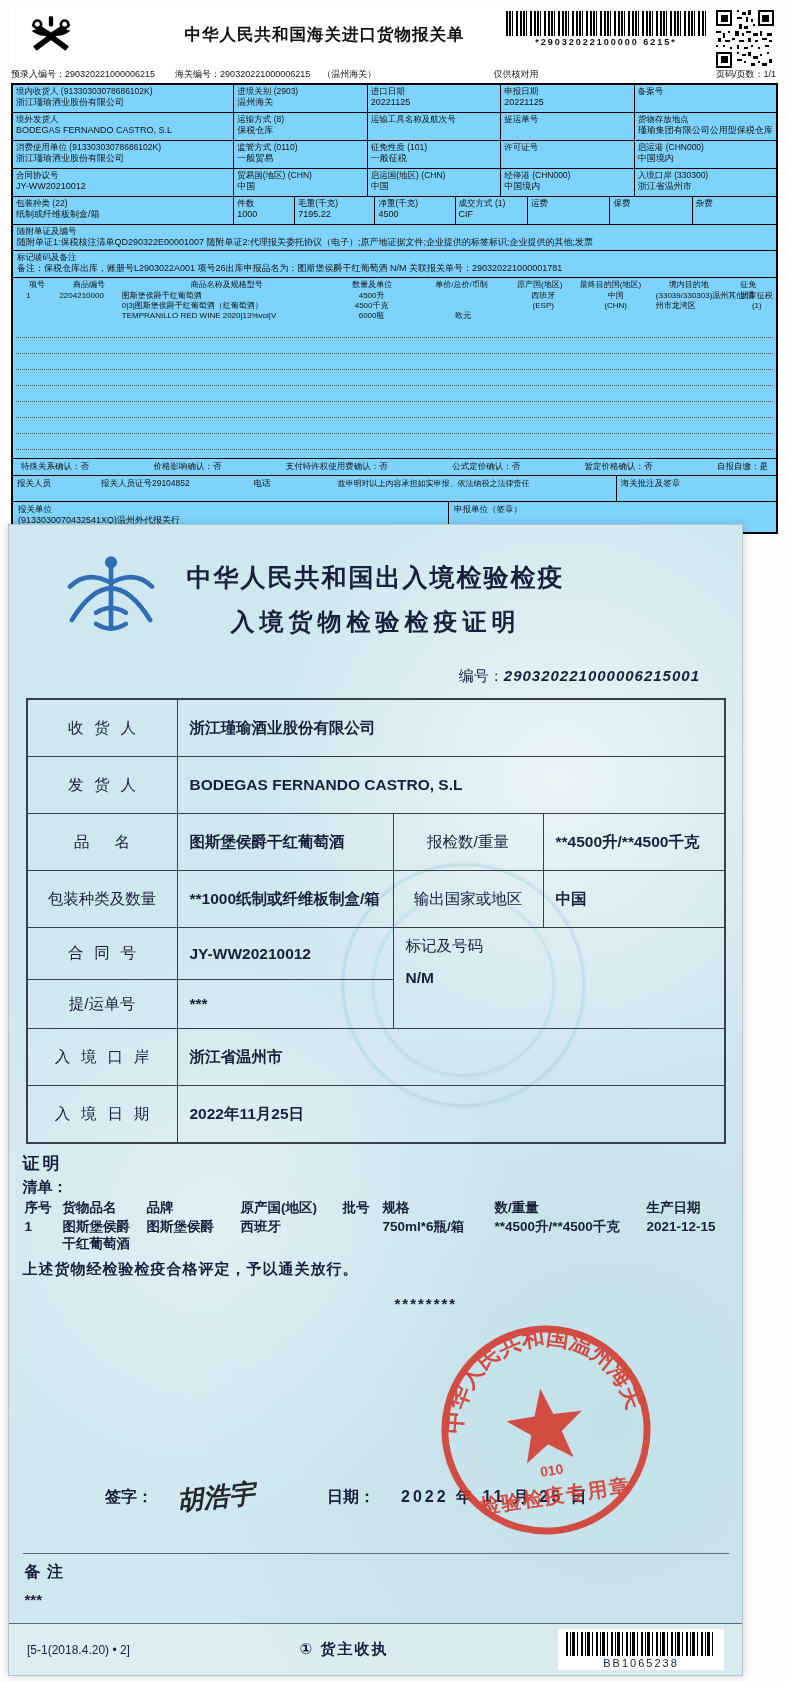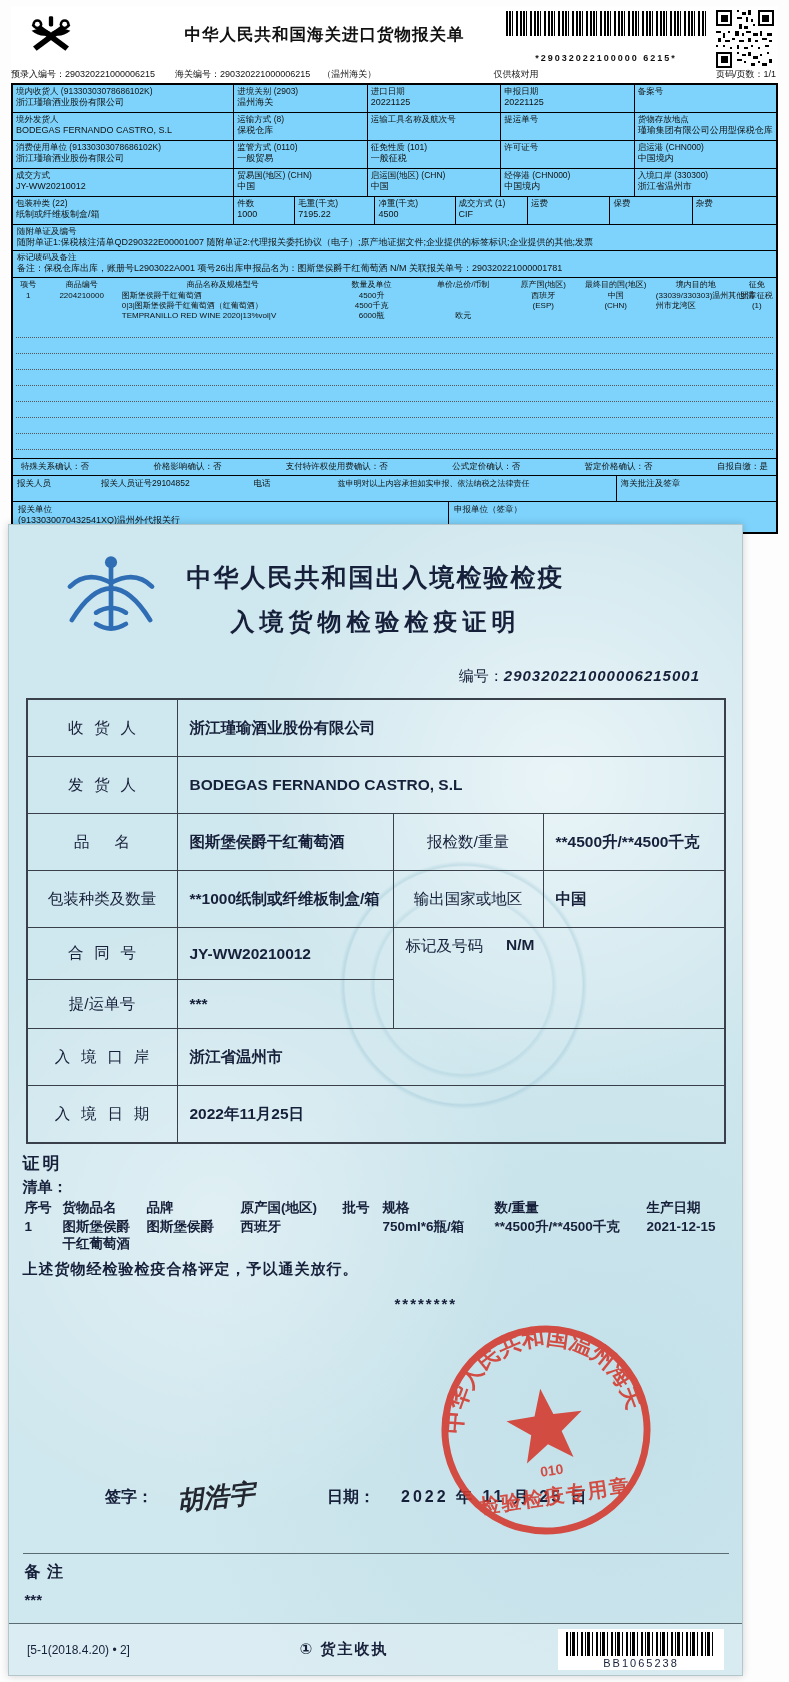--- a/index.html
+++ b/index.html
@@ -8,41 +8,41 @@
   .page{position:relative;width:789px;height:1682px;margin:0 auto;background:#fdfdfd;overflow:hidden;}
 
   
   .decl{position:absolute;left:11px;top:6px;width:767px;background:#fff;}
   .decl-head{position:relative;height:60px;}
   .emblem{position:absolute;left:16px;top:6px;width:48px;height:46px;}
   .decl-title{position:absolute;left:120px;right:260px;top:18px;text-align:center;font-size:16.5px;font-weight:700;
               font-family:"Liberation Serif","DejaVu Serif",serif;letter-spacing:1px;white-space:nowrap;}
   .codes{position:absolute;right:72px;top:5px;width:200px;text-align:center;}
   .barcode{height:25px;background:repeating-linear-gradient(90deg,#000 0 2px,#fff 2px 3px,#000 3px 5px,#fff 5px 6px,#000 6px 7px,#fff 7px 10px,#000 10px 12px,#fff 12px 14px);}
-  .barcode-text{font-size:9px;letter-spacing:2px;margin-top:17px;font-weight:700;}
+  .barcode-text{font-size:9px;letter-spacing:2px;margin-top:1px;font-weight:700;}
   .qr{position:absolute;right:4px;top:4px;width:58px;height:58px;}
   .meta{display:flex;font-size:9px;padding:2px 2px 2px 0;align-items:baseline;}
   .meta .m2{margin-left:20px;}
   .meta .m3{margin-left:12px;}
   .meta .m4{margin-left:auto;margin-right:60px;}
   .meta .m5{margin-left:auto;}
 
   .tbl{border:2px solid #000;background:#7dd3fc;}
   .r{display:grid;border-bottom:1px solid #000;}
   .r5{grid-template-columns:29% 17.5% 17.5% 17.5% 18.5%;}
   .r8{grid-template-columns:29% 8% 10.5% 10.5% 9.5% 10.8% 10.8% 10.9%;}
   .c{border-right:1px solid #000;padding:1px 3px 2px;min-height:27px;overflow:hidden;}
   .r .c:last-child{border-right:none;}
   .l{font-size:8.5px;line-height:1.3;}
   .v{font-size:9px;line-height:1.25;}
   .fullrow{padding:1px 4px 2px;border-bottom:1px solid #000;}
   .fullrow .l{display:block;}
   .fullrow .v{display:block;}
 
-  .gh{display:grid;grid-template-columns:4% 10% 27% 12% 12% 9% 10% 11% 5%;font-size:8px;text-align:center;padding:1px 0;}
+  .gh{display:grid;grid-template-columns:4% 10% 27% 12% 12% 9% 10% 11% 5%;font-size:8px;text-align:center;padding:1px 9px;}
   .gb{min-height:168px;border-bottom:1px solid #000;padding-bottom:2px;}
   .grow{display:grid;grid-template-columns:4% 10% 27% 12% 12% 9% 10% 11% 5%;font-size:8px;line-height:1.3;}
   .grow .gc{padding:0 2px;overflow:visible;white-space:nowrap;}
   .tac{text-align:center;}
   .dotted{height:16px;border-bottom:1px dotted #555;margin:0 3px;}
 
   .confirm{display:flex;justify-content:space-between;font-size:8.5px;padding:2px 8px;border-bottom:1px solid #000;}
   .declrow{display:grid;grid-template-columns:11% 20% 11% 37% 21%;font-size:8.5px;min-height:25px;border-bottom:1px solid #000;}
   .declrow > div{padding:2px 4px;}
   .declrow .stmt{font-size:8px;}
@@ -75,21 +75,21 @@
   .cr4{grid-template-columns:150px 216px 150px 1fr;}
   .crd{grid-template-columns:150px 216px 1fr;grid-template-rows:52px 48px;}
   .cc{border-right:1px solid #39404a;display:flex;align-items:center;padding:4px 12px;min-height:56px;font-size:15.5px;}
   .cr .cc:last-child{border-right:none;}
   .crd .cc{min-height:0;}
   .clab{justify-content:center;font-weight:500;}
   .cval{font-weight:700;}
   .sp{letter-spacing:.7em;text-indent:.7em;}
   .sp2{letter-spacing:1.6em;text-indent:1.6em;}
   .bb{border-bottom:1px solid #39404a;}
-  .markscell{flex-direction:row;align-items:flex-start;justify-content:flex-start;padding-top:8px;gap:23px;border-right:none;}
+  .markscell{flex-direction:column;align-items:flex-start;justify-content:flex-start;padding-top:8px;gap:12px;border-right:none;}
 
   .proof{width:706px;margin:8px auto 0;font-weight:700;}
   .proof-h{font-size:17px;letter-spacing:3px;}
   .proof-list{font-size:15px;margin:3px 0 2px;}
   .ptab{display:grid;grid-template-columns:38px 84px 94px 102px 40px 112px 152px 84px;font-size:13.5px;}
   .ptab > div{padding:1px 2px;line-height:1.25;}
   .pstmt{font-size:15px;margin-top:6px;letter-spacing:1px;}
   .pstars{font-size:15px;margin:16px 0 0 372px;letter-spacing:2px;}
 
   .signrow{position:relative;z-index:2;display:flex;align-items:center;margin:168px 0 0 96px;font-size:16px;font-weight:700;gap:16px;}
@@ -271,21 +271,21 @@
           <div class="v"></div>
         </div>
         <div class="c">
           <div class="l">启运港 (CHN000)</div>
           <div class="v">中国境内</div>
         </div>
       </div>
 
       <div class="r r5">
         <div class="c">
-          <div class="l">成交方式</div>
+          <div class="l">合同协议号</div>
           <div class="v">JY-WW20210012</div>
         </div>
         <div class="c">
           <div class="l">贸易国(地区) (CHN)</div>
           <div class="v">中国</div>
         </div>
         <div class="c">
           <div class="l">启运国(地区) (CHN)</div>
           <div class="v">中国</div>
         </div>

